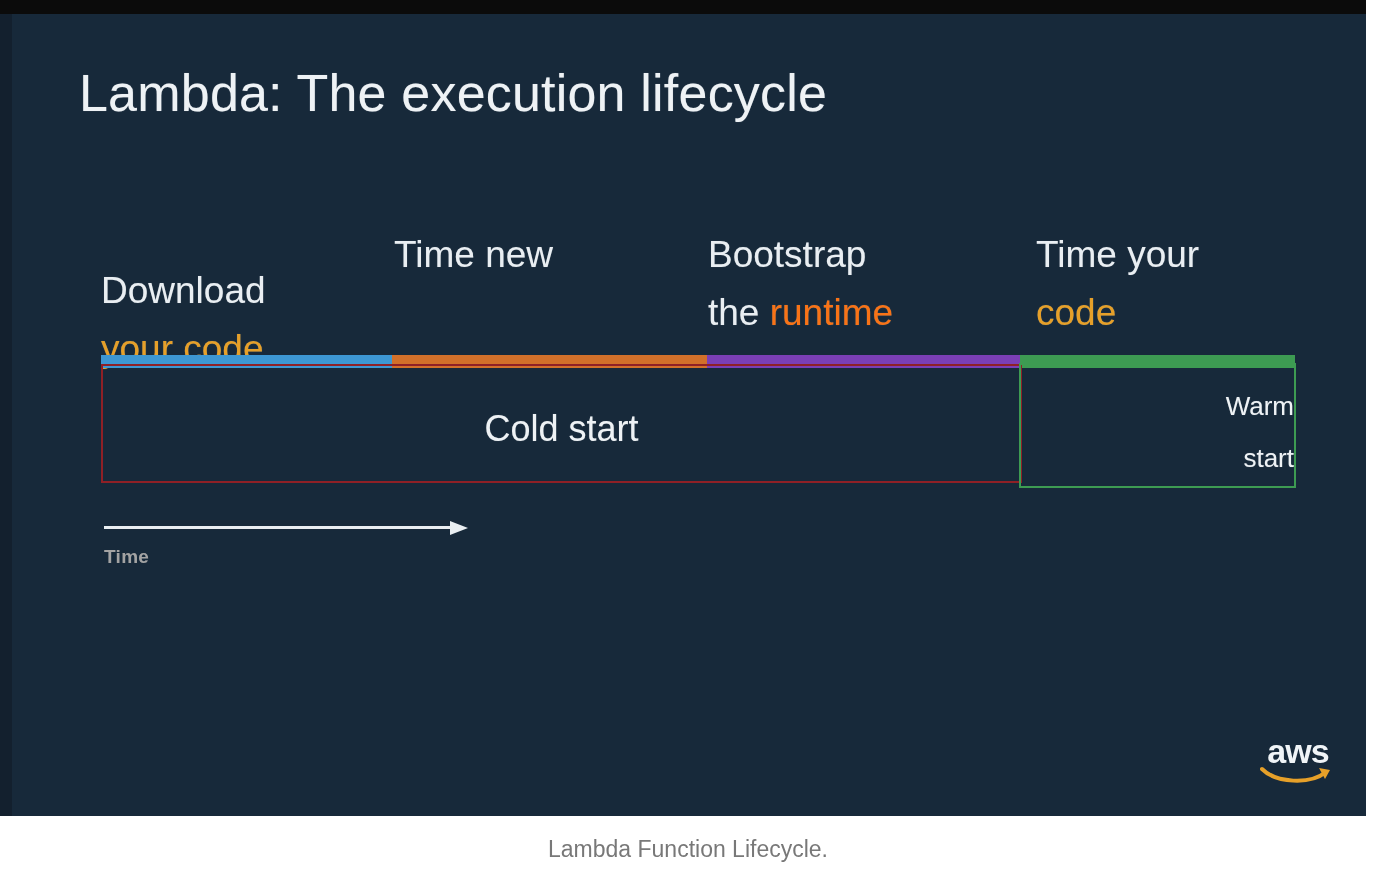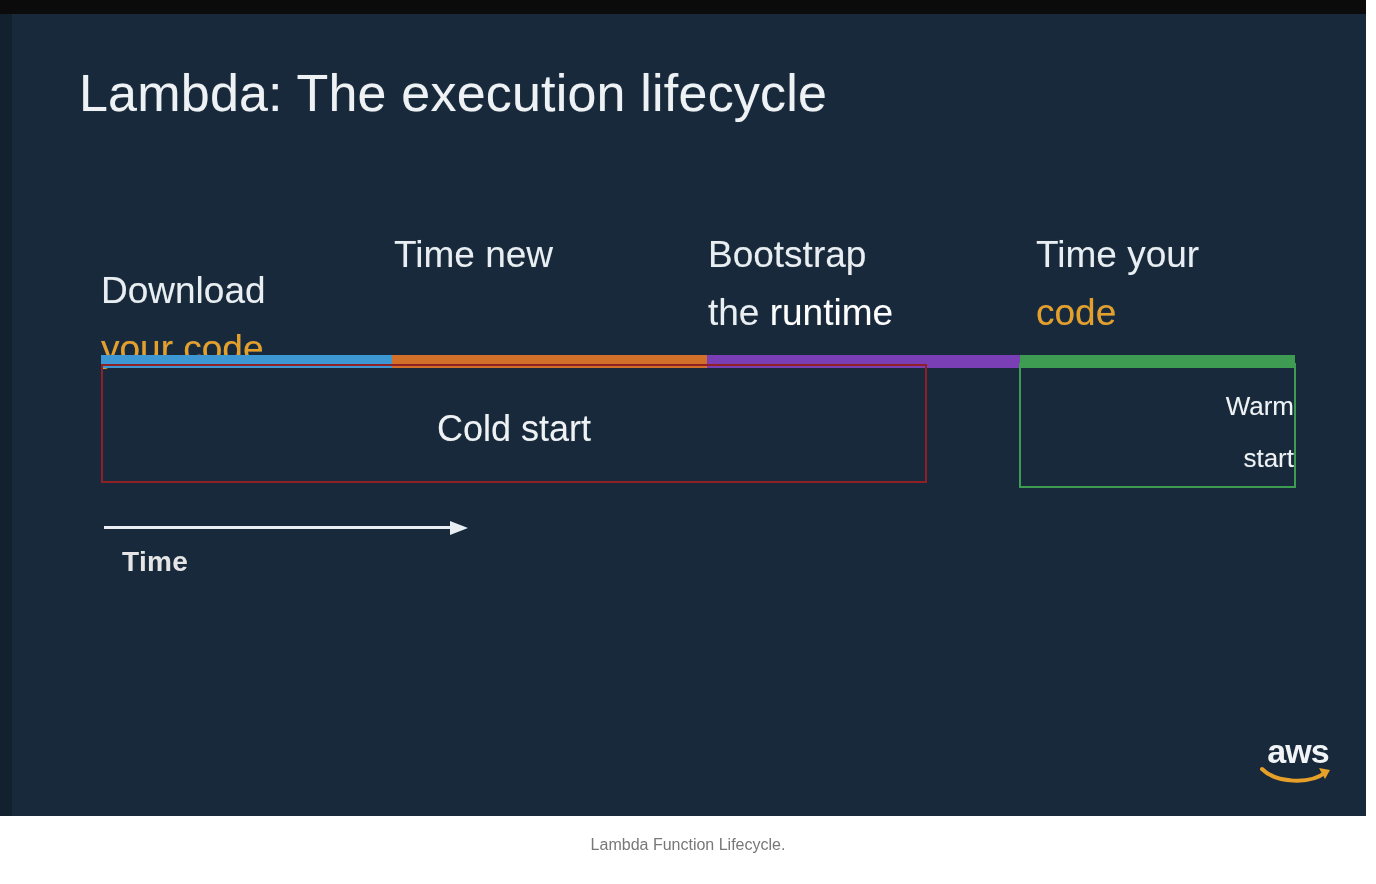--- a/index.html
+++ b/index.html
@@ -102,21 +102,21 @@
     position: absolute;
     top: 0;
     height: 13px;
   }
 
   
   .coldbox {
     position: absolute;
     left: 101px;
     top: 364px;
-    width: 826px;
+    width: 921px;
     height: 119px;
     border: 2px solid #8f2026;
     box-sizing: border-box;
   }
   .coldbox .boxlabel {
     position: absolute;
     left: 0;
     right: 0;
     top: 42px;
     text-align: center;
@@ -168,25 +168,24 @@
     width: 0;
     height: 0;
     border-top: 7px solid transparent;
     border-bottom: 7px solid transparent;
     border-left: 18px solid #e9eef2;
   }
   .timelabel {
     position: absolute;
     left: 104px;
     top: 546px;
-    font-size: 28px;
+    font-size: 19px;
     font-weight: 700;
-    color: #e5e5e5;
+    color: #a3a3a3;
     letter-spacing: 0.3px;
-    margin-left: 18px;
   }
 
   
   .awslogo {
     position: absolute;
     left: 1258px;
     top: 734px;
     width: 80px;
     height: 54px;
   }
@@ -210,21 +209,21 @@
     height: 22px;
   }
 
   
   .caption {
     position: absolute;
     left: 0;
     top: 836px;
     width: 1376px;
     text-align: center;
-    font-size: 16px;
+    font-size: 23px;
     color: #787878;
     font-family: "Liberation Sans", sans-serif;
   }
 </style>
 </head>
 <body>
 
 <div class="figure">
 
   <div class="slide" style="background: rgb(23, 41, 58);">
@@ -240,21 +239,21 @@
         <span>Download</span><br>
         <span class="hl" style="color: rgb(230, 160, 41);">your code</span>
       </div>
 
       <div class="phase phase-1">
         <span>Time new</span><br>
       </div>
 
       <div class="phase phase-2">
         <span>Bootstrap</span><br>
-        <span>the </span><span class="hl" style="color: #ffffff; margin-top: 21px;">runtime</span>
+        <span>the </span><span class="hl" style="color: #f97316; margin-top: 21px;">runtime</span>
       </div>
 
       <div class="phase phase-3">
         <span>Time your</span><br>
         <span class="hl" style="color: rgb(230, 160, 41);">code</span>
       </div>
 
     </div>
 
     <div class="bar">

